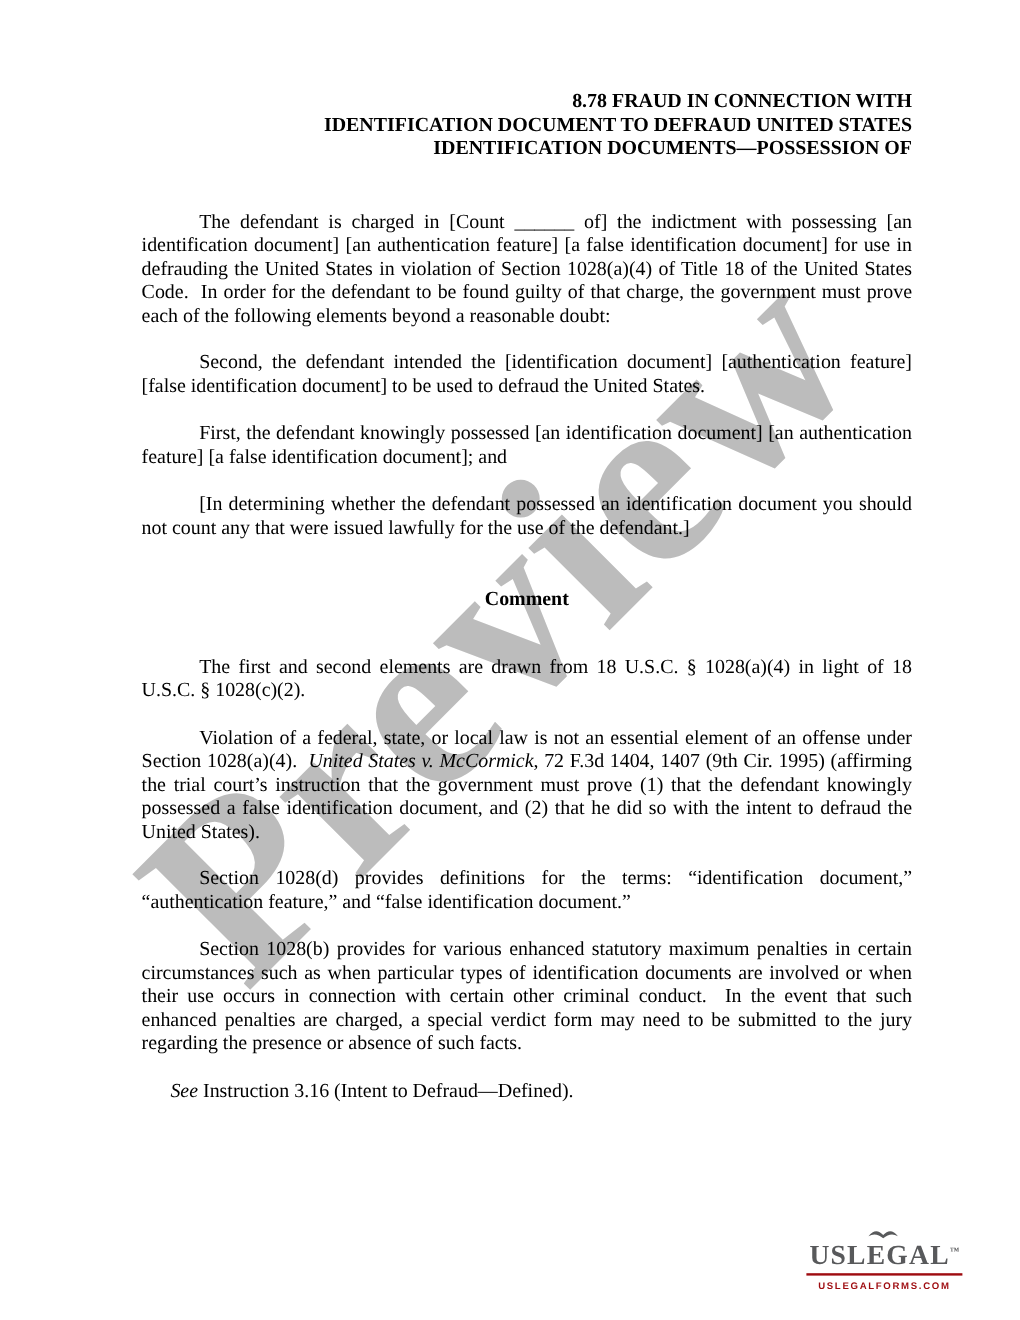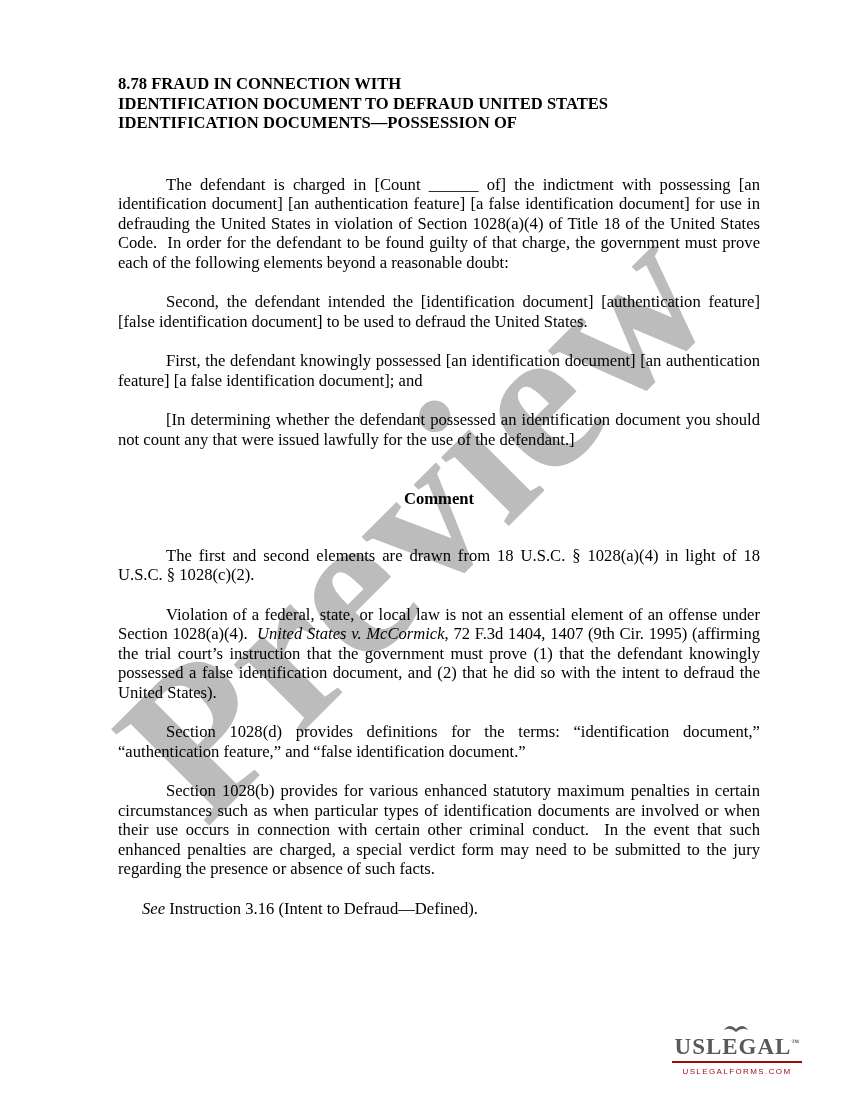--- a/index.html
+++ b/index.html
@@ -32,21 +32,21 @@
   }
   .content {
     position: absolute;
     left: 118px; top: 74px;
     width: 642px;
     z-index: 2;
   }
   .doc-title {
     font-size: 16.6px;
     font-weight: bold;
-    text-align: left;
+    text-align: right;
     line-height: 19.5px;
   }
   .doc-title span { display: block; }
   .body p {
     font-size: 16.6px;
     line-height: 19.5px;
     text-align: justify;
     text-indent: 48px;
     margin-top: 20px;
     white-space: pre-wrap;
@@ -91,21 +91,21 @@
     top: -9px; left: 52px;
     width: 28px; height: 13px;
   }
   .logo-rule {
     height: 2px;
     background: var(--logo-red, #9e0b0f);
     margin: 1px 2px 4px 2px;
   }
   .logo-site {
     font-family: "Liberation Sans", sans-serif;
-    font-weight: normal;
+    font-weight: bold;
     font-size: 8px;
     letter-spacing: 1.4px;
     color: var(--logo-red, #9e0b0f);
     white-space: nowrap;
   }
 </style>
 </head>
 <body>
 
 <div class="page">

